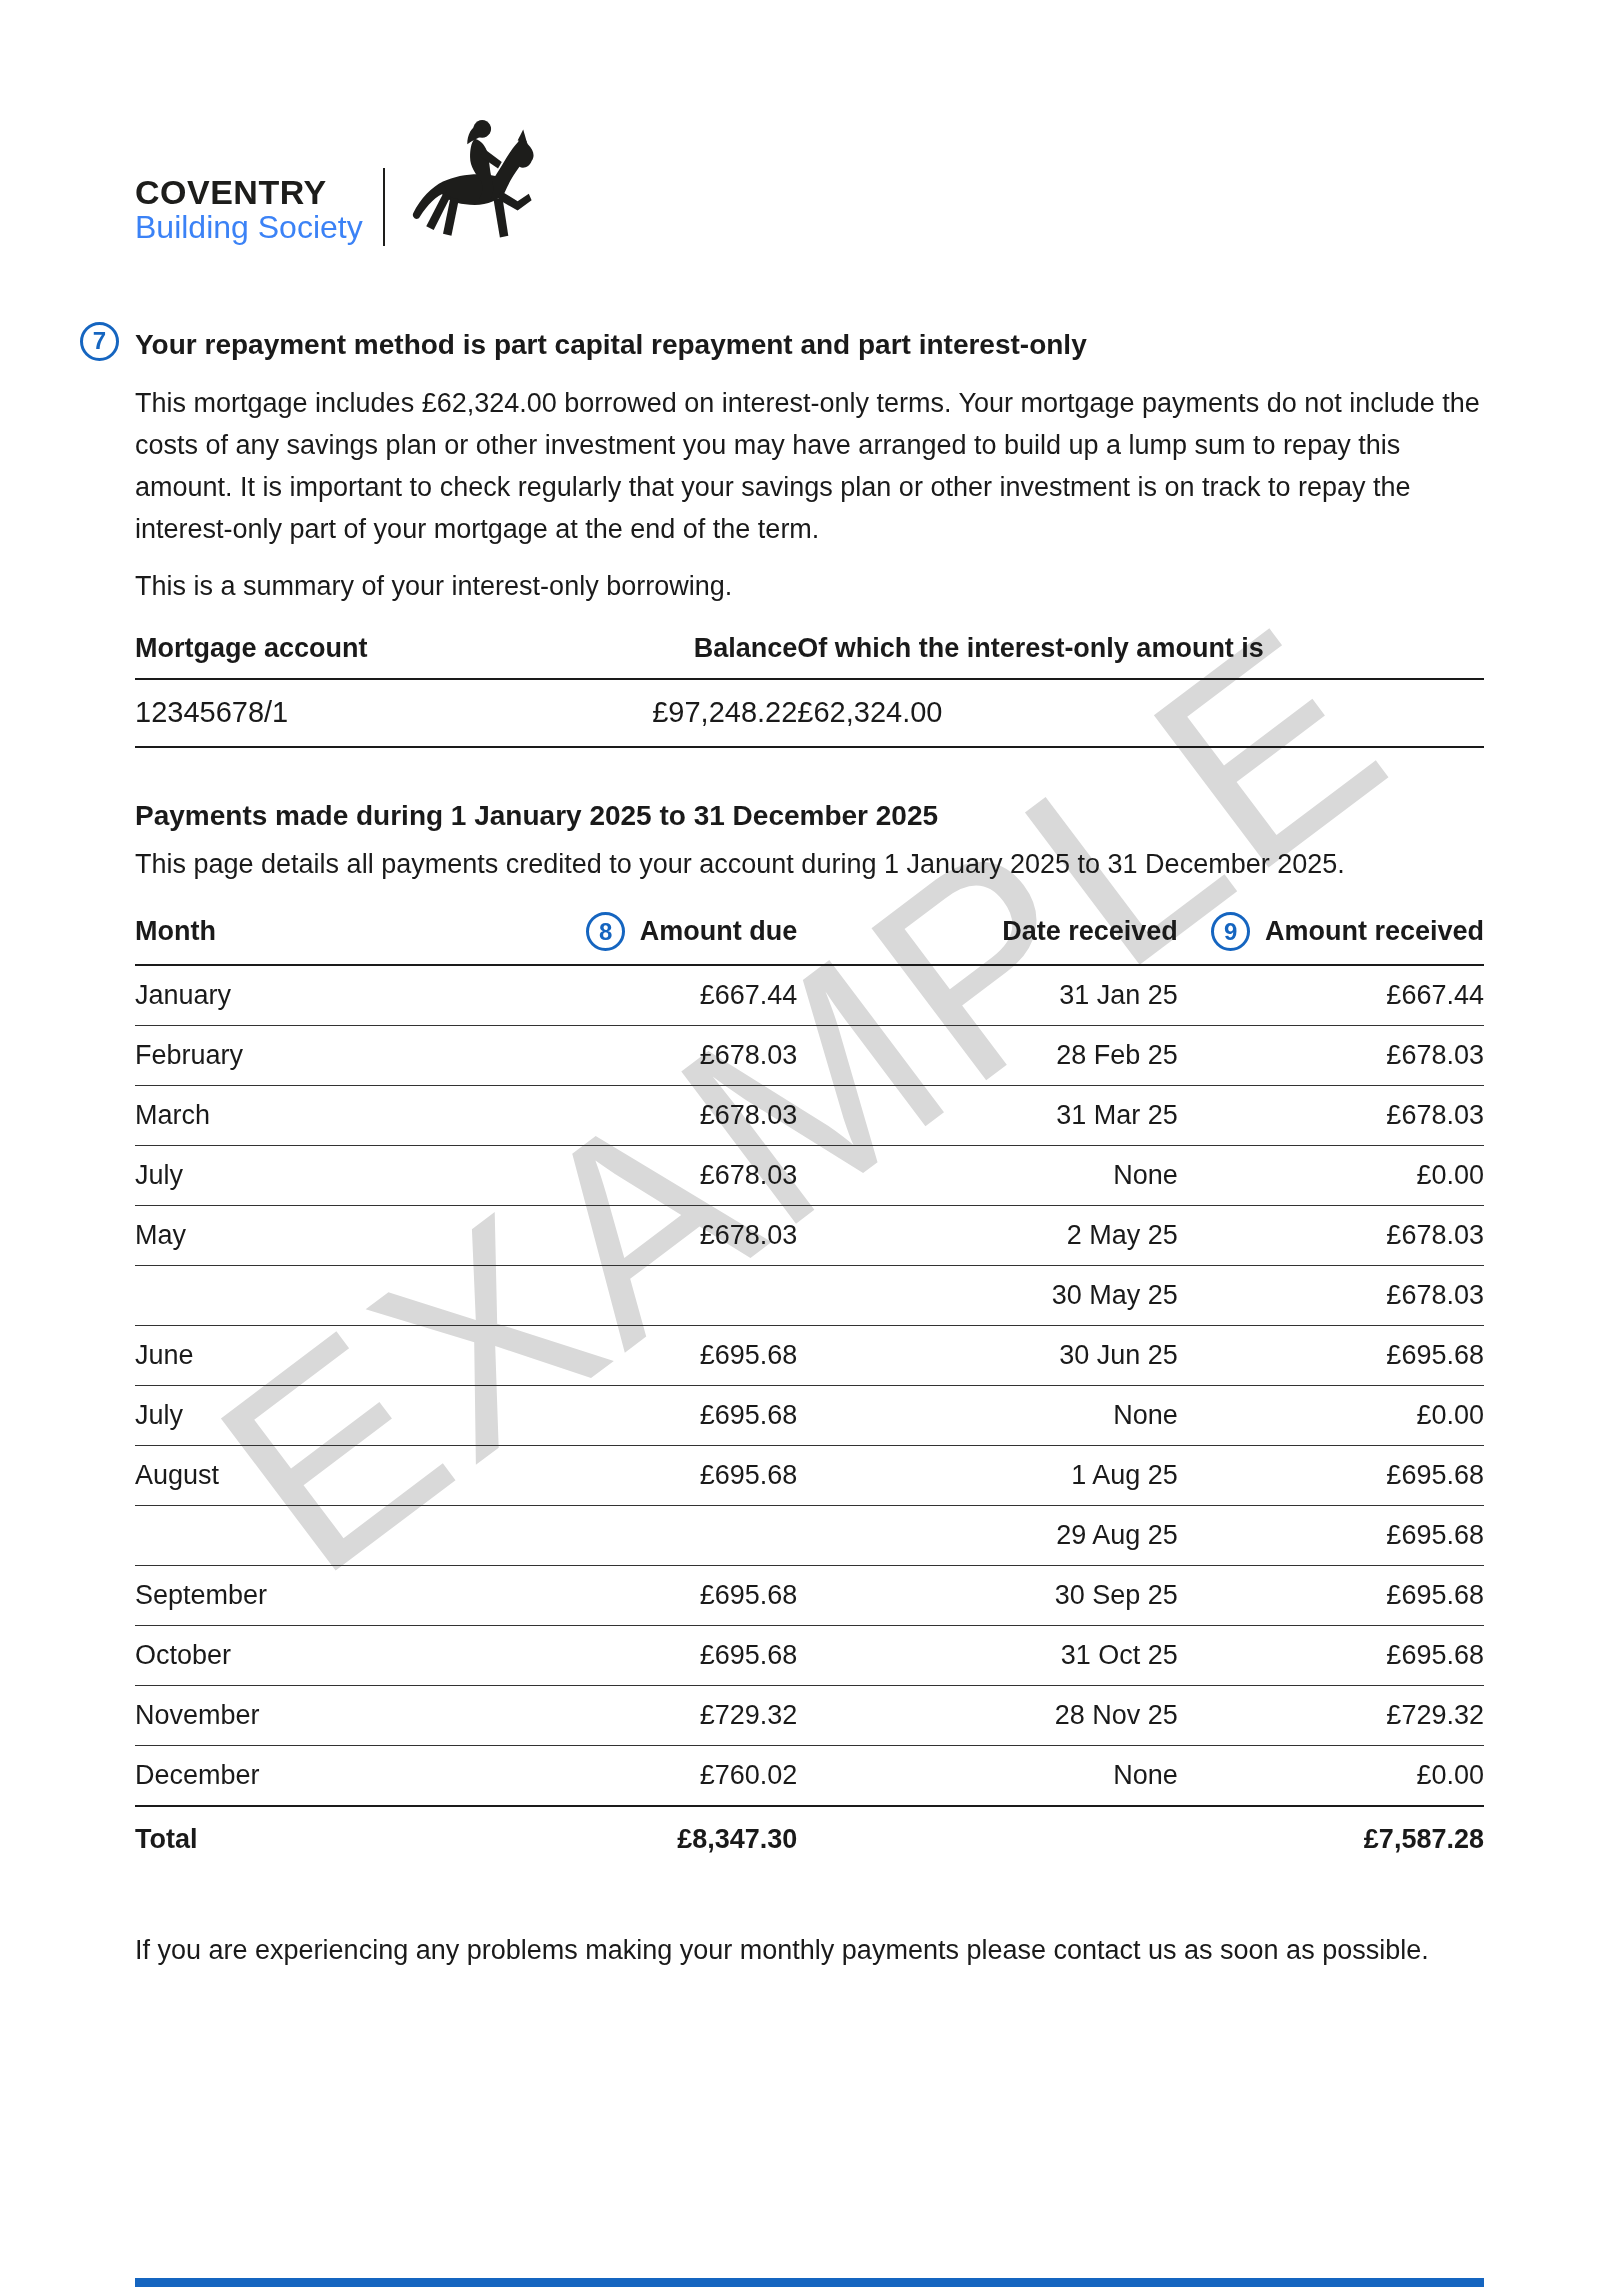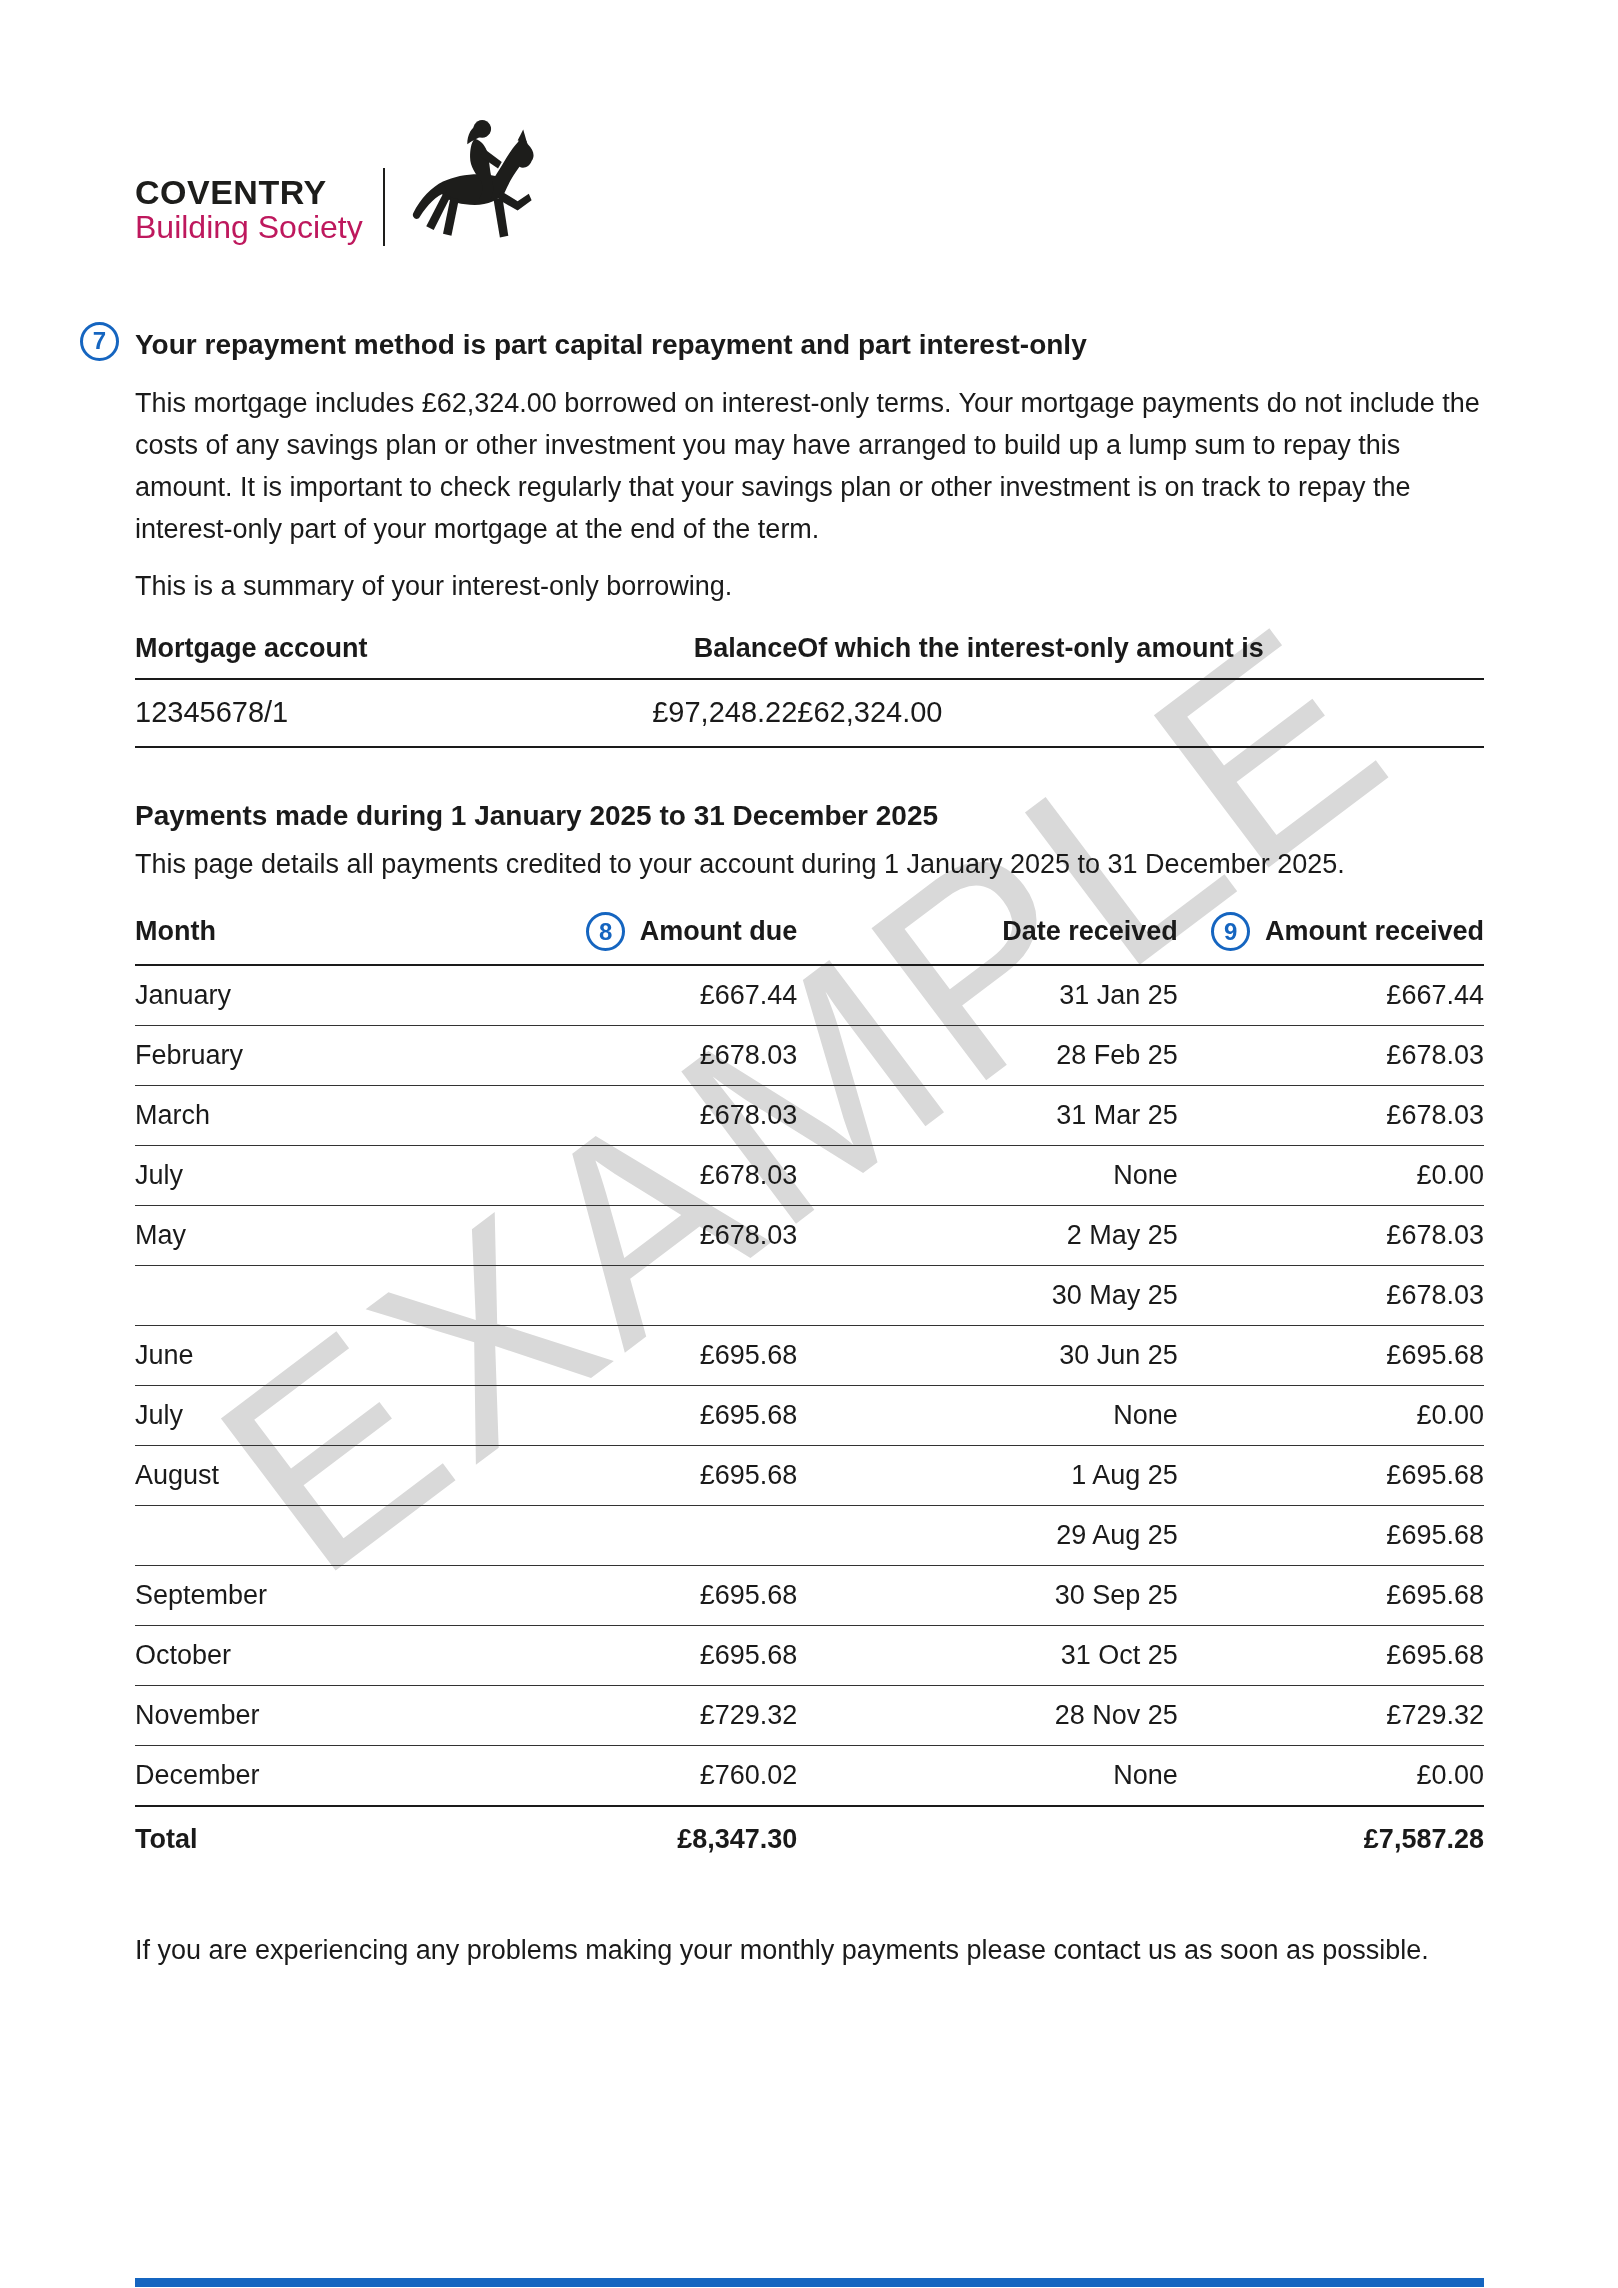--- a/index.html
+++ b/index.html
@@ -38,21 +38,21 @@
     left: 135px;
     right: 135px;
     top: 0;
     z-index: 1;
   }
 
   
   .logo { margin-top: 89px; display: flex; align-items: flex-end; height: 159px; }
   .wordmark { display: flex; flex-direction: column; justify-content: flex-end; padding-bottom: 1.8px; }
   .wordmark .line1 { font-size: 34px; font-weight: 700; letter-spacing: 0.5px; color: #1d1d1b; line-height: 1.0; }
-  .wordmark .line2 { font-size: 32px; font-weight: 400; color: #be185d; line-height: 1.15; }
+  .wordmark .line2 { font-size: 32px; font-weight: 400; color: #3b82f6; line-height: 1.15; }
   .logo-divider { width: 2.8px; height: 78px; background: #1d1d1b; margin: 0 16.6px 1.8px 20px; }
   .horse { width: 138px; height: 144px; margin-bottom: 0; }
 
   
   .section7 { position: relative; margin-top: 79px; }
   .badge {
     display: inline-flex; align-items: center; justify-content: center;
     width: 33px; height: 33px; border-radius: 50%;
     border: 3.7px solid #1565c0; color: #1565c0;
     font-weight: 700; font-size: 24px; flex: 0 0 auto;

